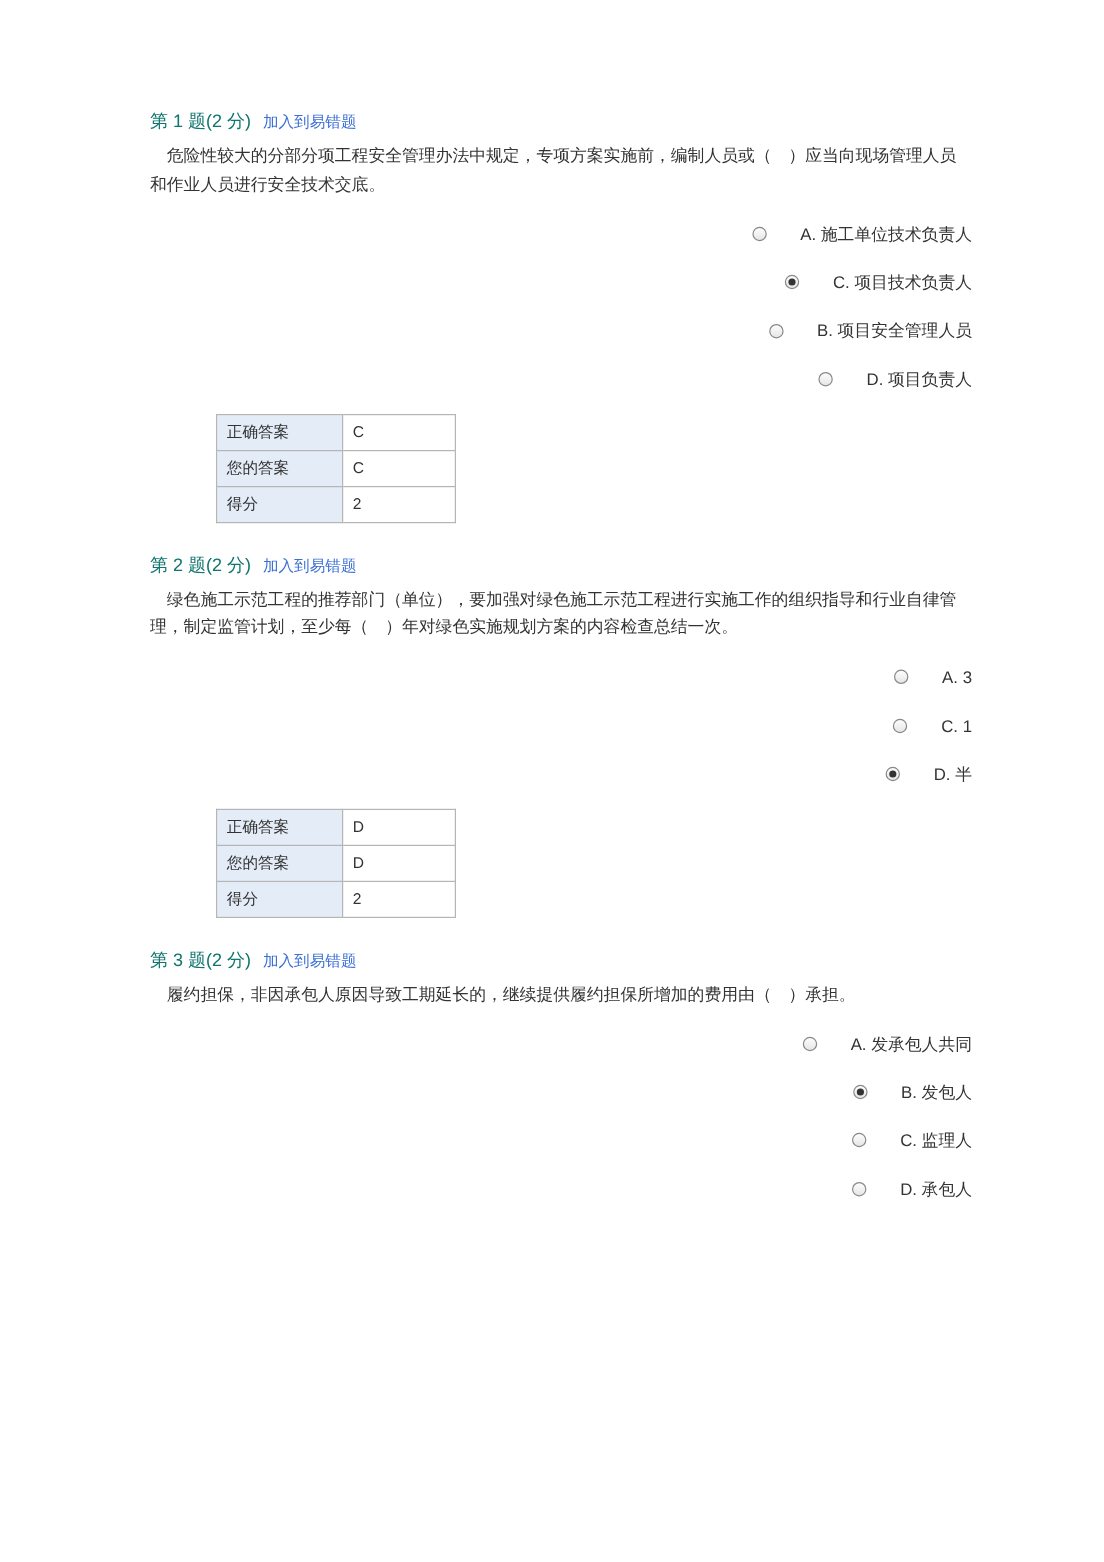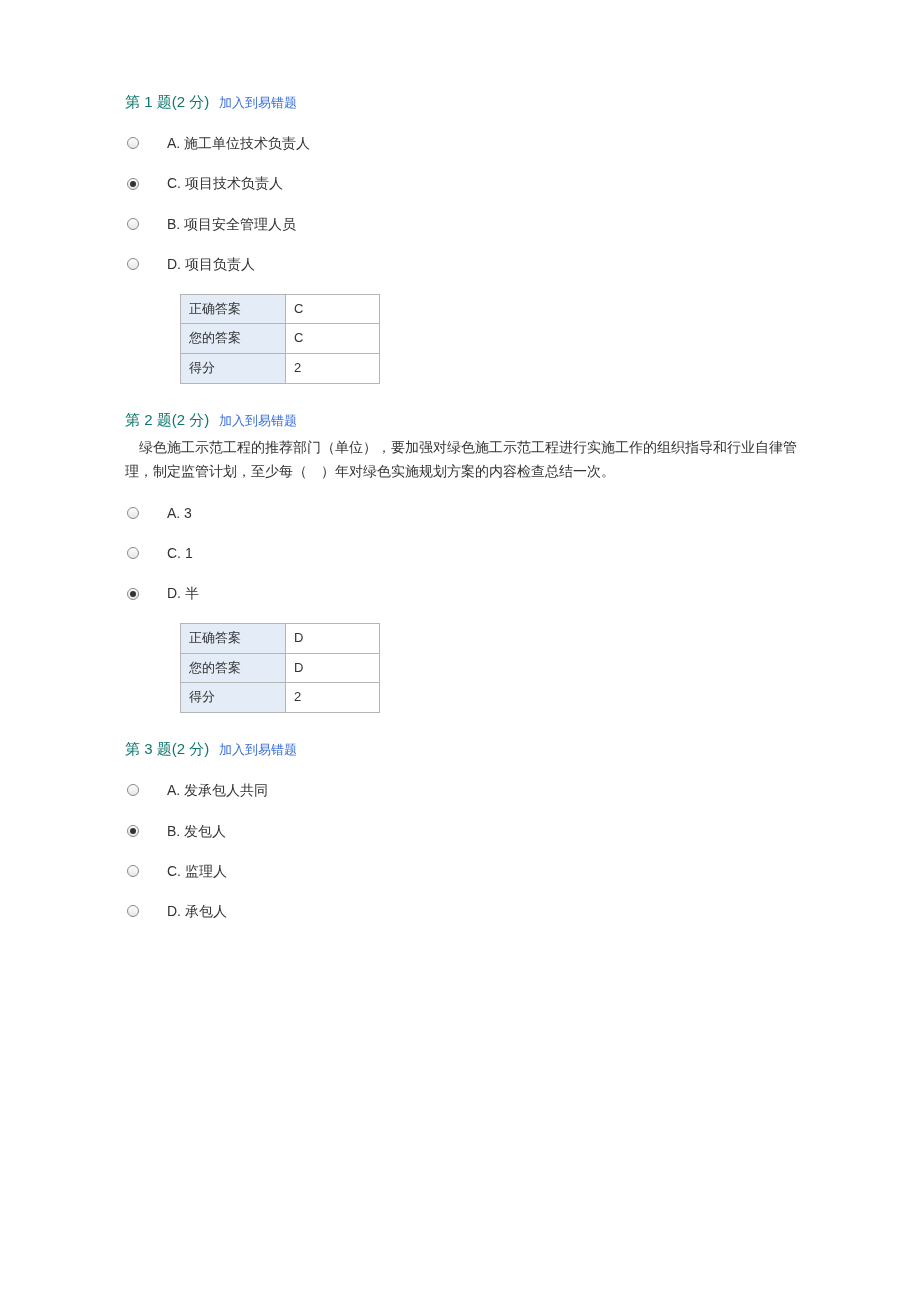--- a/index.html
+++ b/index.html
@@ -30,20 +30,21 @@
   .question-text {
     margin: 2px 0 12px 0;
     font-size: 14px;
     line-height: 1.7;
     text-indent: 1em;
   }
   .option-row {
     display: flex;
     align-items: center;
     margin: 18px 0;
+    justify-content: flex-end;
   }
   .radio {
     width: 12px;
     height: 12px;
     border: 1px solid #888;
     border-radius: 50%;
     margin-right: 28px;
     margin-left: 2px;
     box-sizing: border-box;
     background: linear-gradient(#fdfdfd, #e6e6e6);
@@ -86,20 +87,21 @@
   }
 </style>
 </head>
 <body>
 
 <div class="question-block">
   <div class="question-header">
     <span class="question-number">第 1 题(2 分)</span>
     <span class="add-link">加入到易错题</span>
   </div>
+  <div class="question-text">危险性较大的分部分项工程安全管理办法中规定，专项方案实施前，编制人员或（　）应当向现场管理人员和作业人员进行安全技术交底。</div>
 
   <div class="option-row">
     <span class="radio"></span>
     <span class="option-label">A. 施工单位技术负责人</span>
   </div>
   <div class="option-row">
     <span class="radio selected"></span>
     <span class="option-label">C. 项目技术负责人</span>
   </div>
   <div class="option-row">
@@ -165,20 +167,21 @@
     </tr>
   </tbody>
     </table>
 </div>
 
 <div class="question-block">
   <div class="question-header">
     <span class="question-number">第 3 题(2 分)</span>
     <span class="add-link">加入到易错题</span>
   </div>
+  <div class="question-text">履约担保，非因承包人原因导致工期延长的，继续提供履约担保所增加的费用由（　）承担。</div>
 
   <div class="option-row">
     <span class="radio"></span>
     <span class="option-label">A. 发承包人共同</span>
   </div>
   <div class="option-row">
     <span class="radio selected"></span>
     <span class="option-label">B. 发包人</span>
   </div>
   <div class="option-row">

